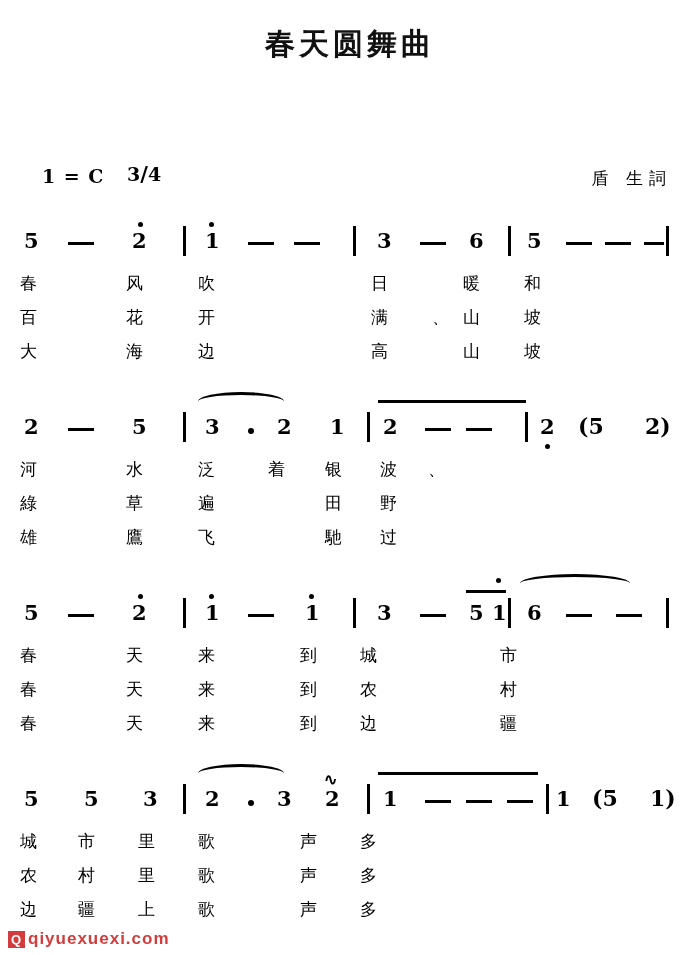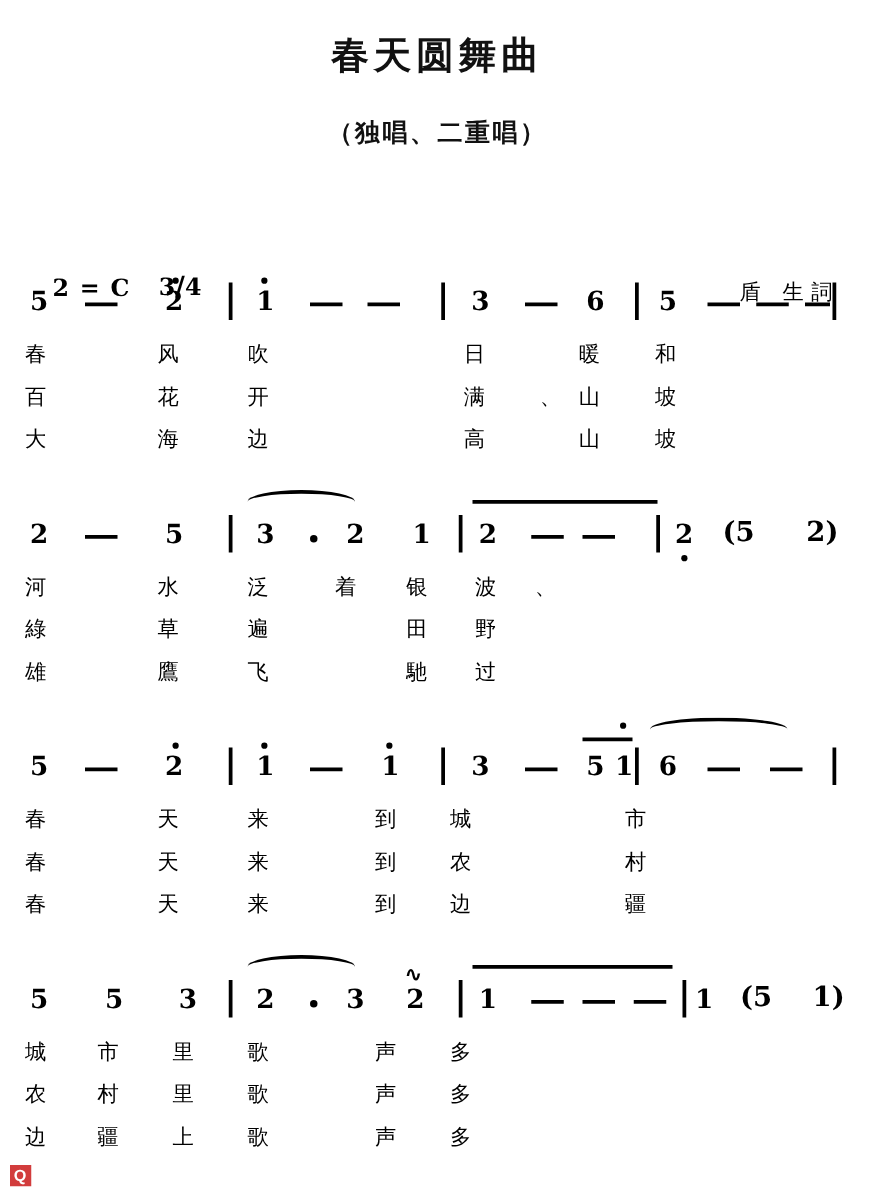--- a/index.html
+++ b/index.html
@@ -208,24 +208,23 @@
     margin-right: 3px;
     font-weight: bold;
   }
 </style>
 </head>
 <body>
 
 <div class="sheet">
 
   <div class="title">春天圆舞曲</div>
-  <div class="subtitle">（独唱、二重唱）</div>
 
   <div class="meta-row">
-    <div class="key-sig">2 = C</div>
+    <div class="key-sig">1 = C</div>
     <div class="time-sig">
       <span class="frac">
         <span>3</span><span class="slash">/</span><span>4</span>
       </span>
     </div>
     <div class="credit">盾 生詞</div>
   </div>
 
 
   <div class="system" style="top:228px;">
@@ -428,15 +427,16 @@
         <span class="ly" style="left:138px;">上</span>
         <span class="ly" style="left:198px;">歌</span>
         <span class="ly" style="left:300px;">声</span>
         <span class="ly" style="left:360px;">多</span>
       </div>
     </div>
   </div>
 
   <div class="watermark">
     <span class="wm-box">Q</span>
+    <span>qiyuexuexi.com</span>
   </div>
 
 </div>
 
 </body></html>

